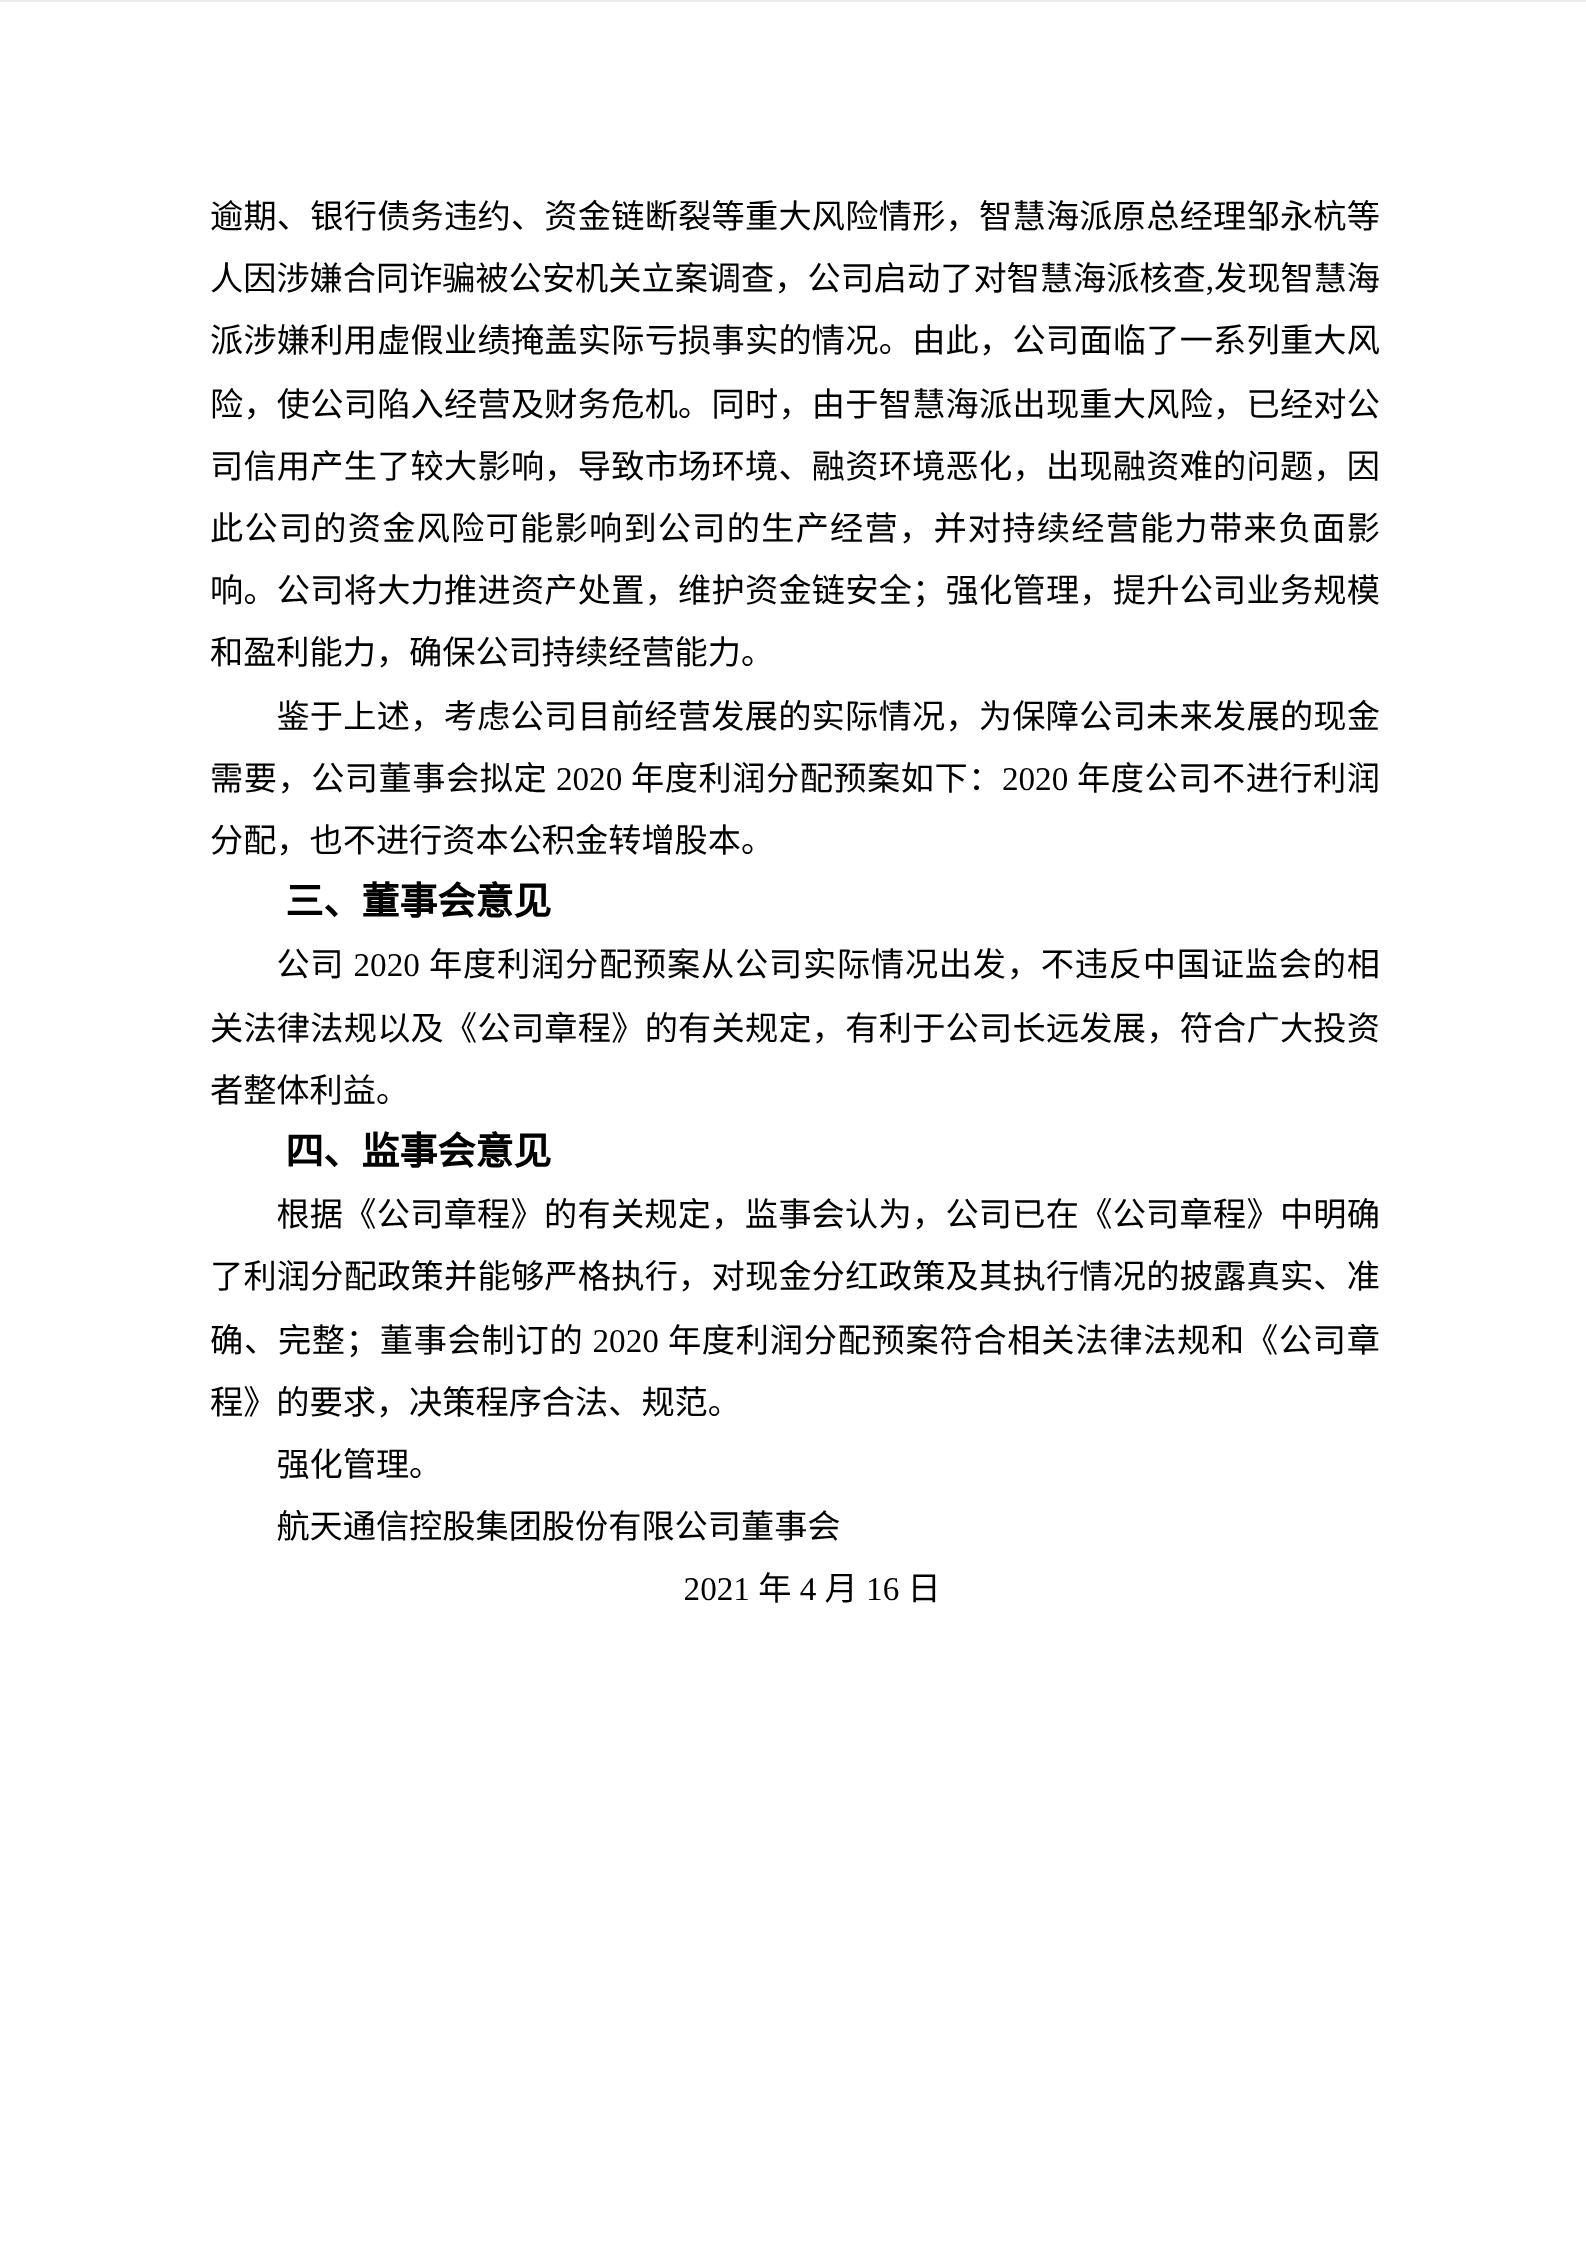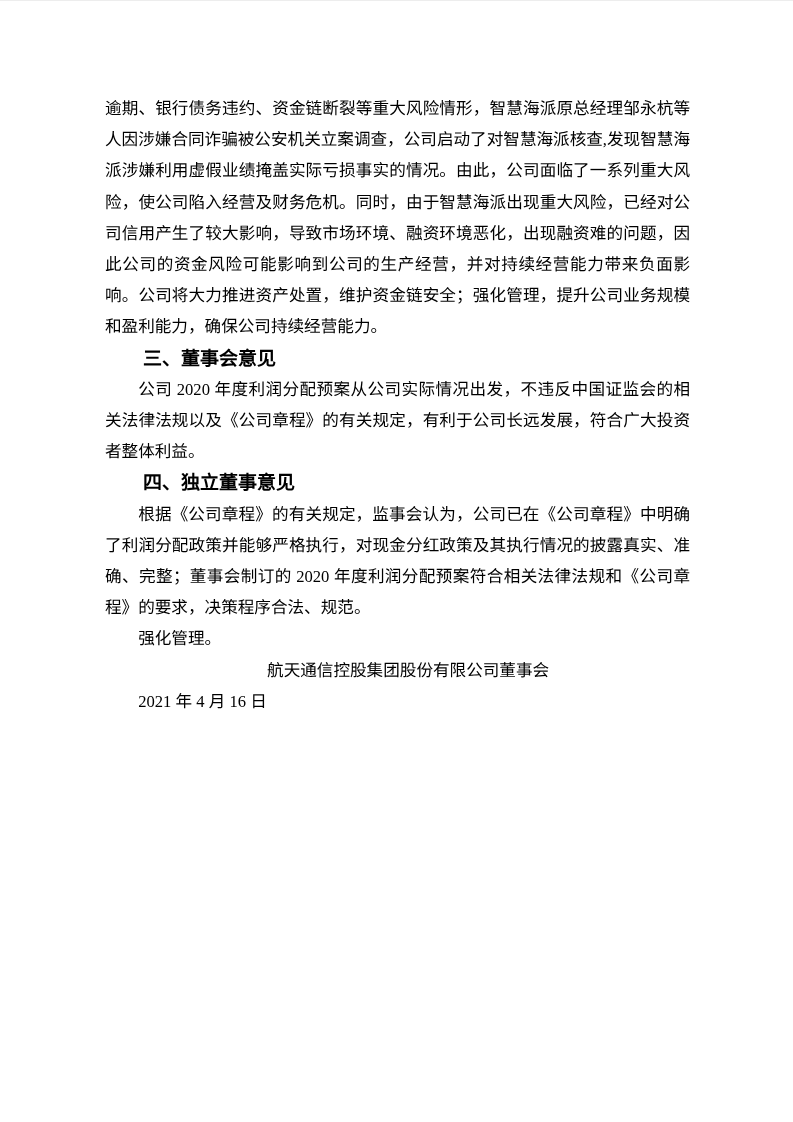--- a/index.html
+++ b/index.html
@@ -40,44 +40,45 @@
     font-size: 19px;
     line-height: 31.2px;
     font-weight: bold;
     text-indent: 2em;
     text-align: left;
   }
   .signature-block {
     margin: 0;
   }
   .signature-line {
-    text-align: center;
+    text-align: left;
     text-indent: 0;
     padding-right: 12px;
   }
   .date-line {
-    text-align: left;
+    text-align: center;
     text-indent: 0;
     padding-right: 16px;
   }
 </style>
 </head>
 <body>
 
 <div class="page">
   <div class="content">
 
     <p class="no-indent">逾期、银行债务违约、资金链断裂等重大风险情形，智慧海派原总经理邹永杭等人因涉嫌合同诈骗被公安机关立案调查，公司启动了对智慧海派核查,发现智慧海派涉嫌利用虚假业绩掩盖实际亏损事实的情况。由此，公司面临了一系列重大风险，使公司陷入经营及财务危机。同时，由于智慧海派出现重大风险，已经对公司信用产生了较大影响，导致市场环境、融资环境恶化，出现融资难的问题，因此公司的资金风险可能影响到公司的生产经营，并对持续经营能力带来负面影响。公司将大力推进资产处置，维护资金链安全；强化管理，提升公司业务规模和盈利能力，确保公司持续经营能力。</p>
 
+    <p>鉴于上述，考虑公司目前经营发展的实际情况，为保障公司未来发展的现金需要，公司董事会拟定 2020 年度利润分配预案如下：2020 年度公司不进行利润分配，也不进行资本公积金转增股本。</p>
 
     <h2 class="heading">三、董事会意见</h2>
 
     <p>公司 2020 年度利润分配预案从公司实际情况出发，不违反中国证监会的相关法律法规以及《公司章程》的有关规定，有利于公司长远发展，符合广大投资者整体利益。</p>
 
-    <h2 class="heading">四、独立董事意见</h2>
+    <h2 class="heading">四、监事会意见</h2>
 
 
 
     <p>根据《公司章程》的有关规定，监事会认为，公司已在《公司章程》中明确了利润分配政策并能够严格执行，对现金分红政策及其执行情况的披露真实、准确、完整；董事会制订的 2020 年度利润分配预案符合相关法律法规和《公司章程》的要求，决策程序合法、规范。</p>
 
     <p>强化管理。</p>
 
     <div class="signature-block">
       <p class="signature-line">航天通信控股集团股份有限公司董事会</p>
       <p class="date-line">2021 年 4 月 16 日</p>

